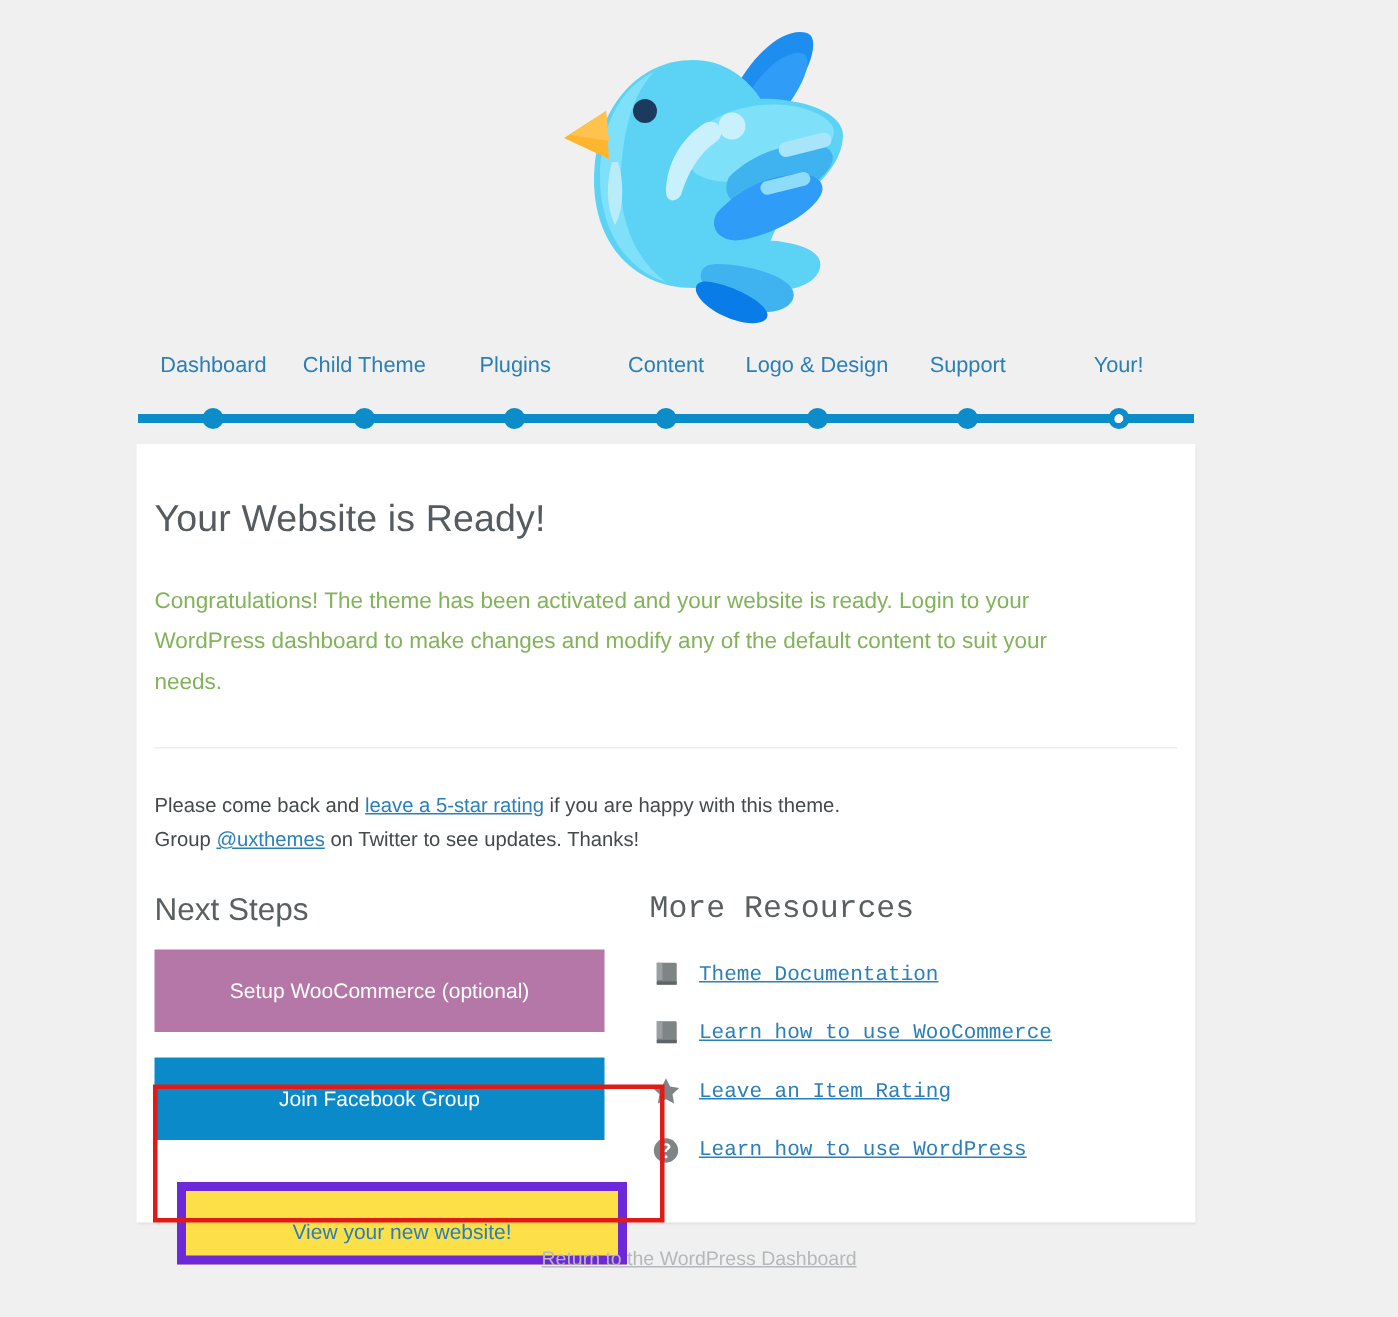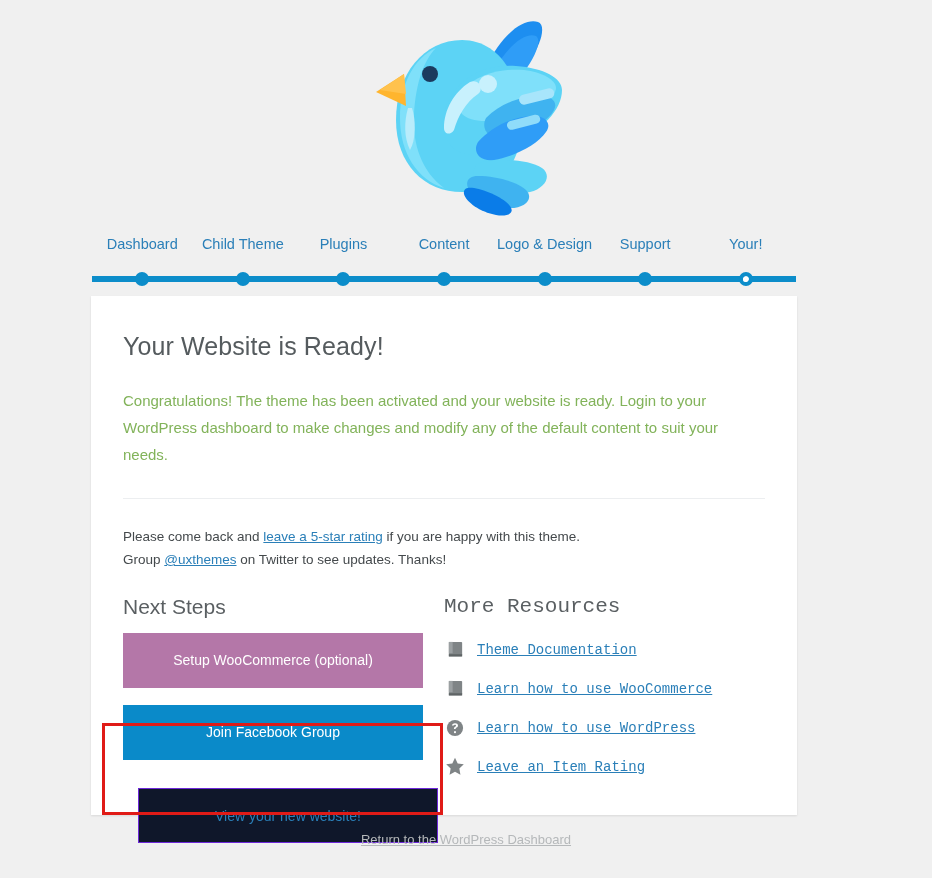--- a/index.html
+++ b/index.html
@@ -107,21 +107,21 @@
 
   
   .card {
     position: absolute;
     left: 91px;
     top: 296px;
     width: 706px;
     height: 519px;
     background: #ffffff;
     box-shadow: 0 1px 2px rgba(0,0,0,0.10);
-    padding: 0 32px;
+    padding: 0 12px;
   }
   .card-inner { padding-top: 20px; }
 
   h1.title {
     margin: 0;
     padding-top: 16px;
     font-size: 25px;
     font-weight: normal;
     color: #555b5e;
     letter-spacing: 0.1px;
@@ -179,23 +179,23 @@
     color: #ffffff;
     text-decoration: none;
     margin-bottom: 17px;
     border: 0;
     cursor: pointer;
     font-family: "Liberation Sans", sans-serif;
   }
   .btn-woo { background: #b477a8; }
   .btn-fb  { background: #0a8ac9; }
   .btn-view {
-    background: #0f172a;
+    background: #fde047;
     color: #2a7fb8;
-    border: 1px solid #6d28d9;
+    border: 6px solid #6d28d9;
     margin-bottom: 16px;
   }
 
   .btn-view-slot {
     position: relative;
     padding: 11px 0 0 15px;
   }
 
   
   .annot {
@@ -389,38 +389,38 @@
                 <path d="M3 2h13a1 1 0 011 1v13a1 1 0 01-1 1H3z" fill="#7f8486"></path>
                 <path d="M3 2h4v12H3z" fill="#9ba0a2"></path>
                 <rect x="3" y="15" width="14" height="2.4" fill="#5f6466"></rect>
               </svg>
             </span>
             <a href="#">Learn how to use WooCommerce</a>
           </li>
 
           <li>
             <span class="res-icon">
+              <svg width="20" height="19" viewBox="0 0 20 19" xmlns="http://www.w3.org/2000/svg">
+                <path d="M10 0.8l2.7 5.6 6.1.85-4.45 4.3 1.07 6.1L10 14.78 4.58 17.65l1.07-6.1L1.2 7.25l6.1-.85z" fill="#7f8486"></path>
+              </svg>
+            </span>
+            <a href="#">Leave an Item Rating</a>
+          </li>
+
+          <li>
+            <span class="res-icon">
               <svg width="18" height="18" viewBox="0 0 20 20" xmlns="http://www.w3.org/2000/svg">
                 <circle cx="10" cy="10" r="9" fill="#7f8486"></circle>
                 <path d="M10 4.6c-2 0-3.3 1.1-3.5 2.7h2c.1-.6.6-1 1.4-1 .8 0 1.3.4 1.3 1 0 .6-.3.9-1.1 1.4-.9.5-1.3 1.1-1.3 2v.5h1.9v-.4c0-.6.3-.9 1.1-1.4 1-.6 1.5-1.3 1.5-2.3 0-1.6-1.3-2.5-3.3-2.5z" fill="#ffffff"></path>
                 <circle cx="10" cy="14.6" r="1.15" fill="#ffffff"></circle>
               </svg>
             </span>
             <a href="#">Learn how to use WordPress</a>
           </li>
 
-          <li>
-            <span class="res-icon">
-              <svg width="20" height="19" viewBox="0 0 20 19" xmlns="http://www.w3.org/2000/svg">
-                <path d="M10 0.8l2.7 5.6 6.1.85-4.45 4.3 1.07 6.1L10 14.78 4.58 17.65l1.07-6.1L1.2 7.25l6.1-.85z" fill="#7f8486"></path>
-              </svg>
-            </span>
-            <a href="#">Leave an Item Rating</a>
-          </li>
-
         </ul>
       </div>
 
     </div>
   </div>
 </div>
 
 <div class="annot"></div>
 
 <div class="footer">

